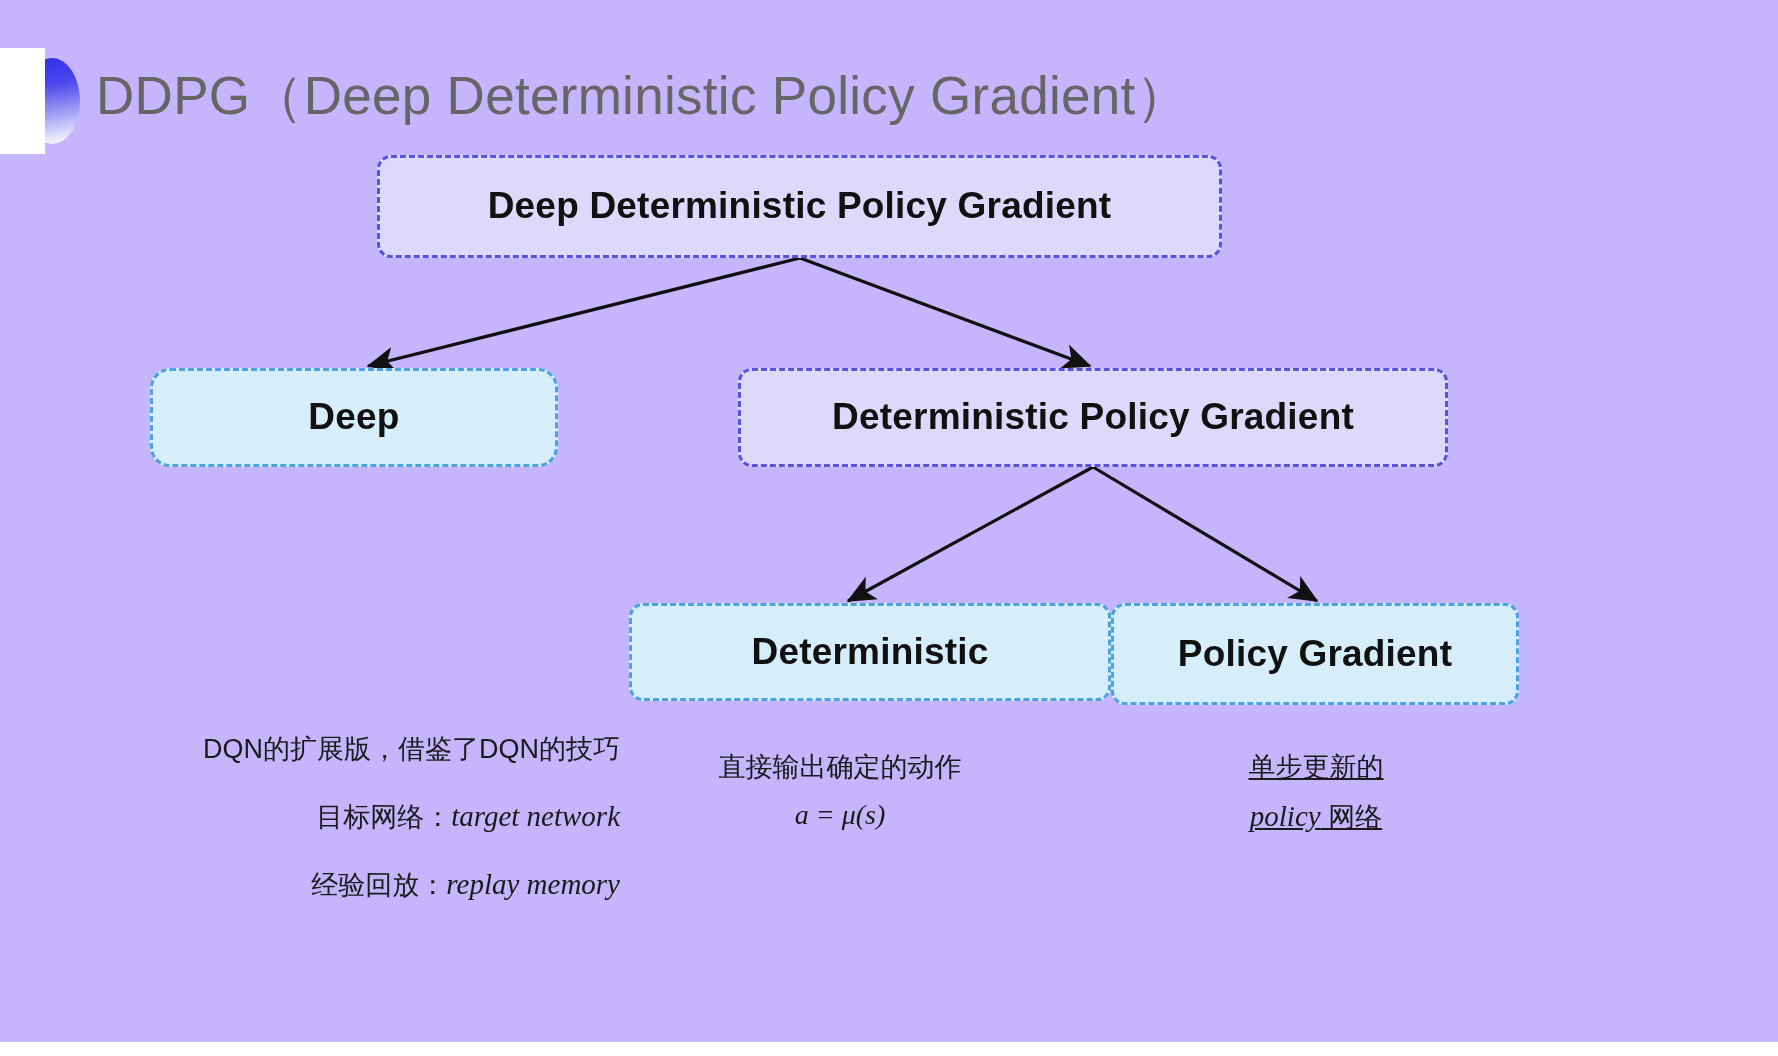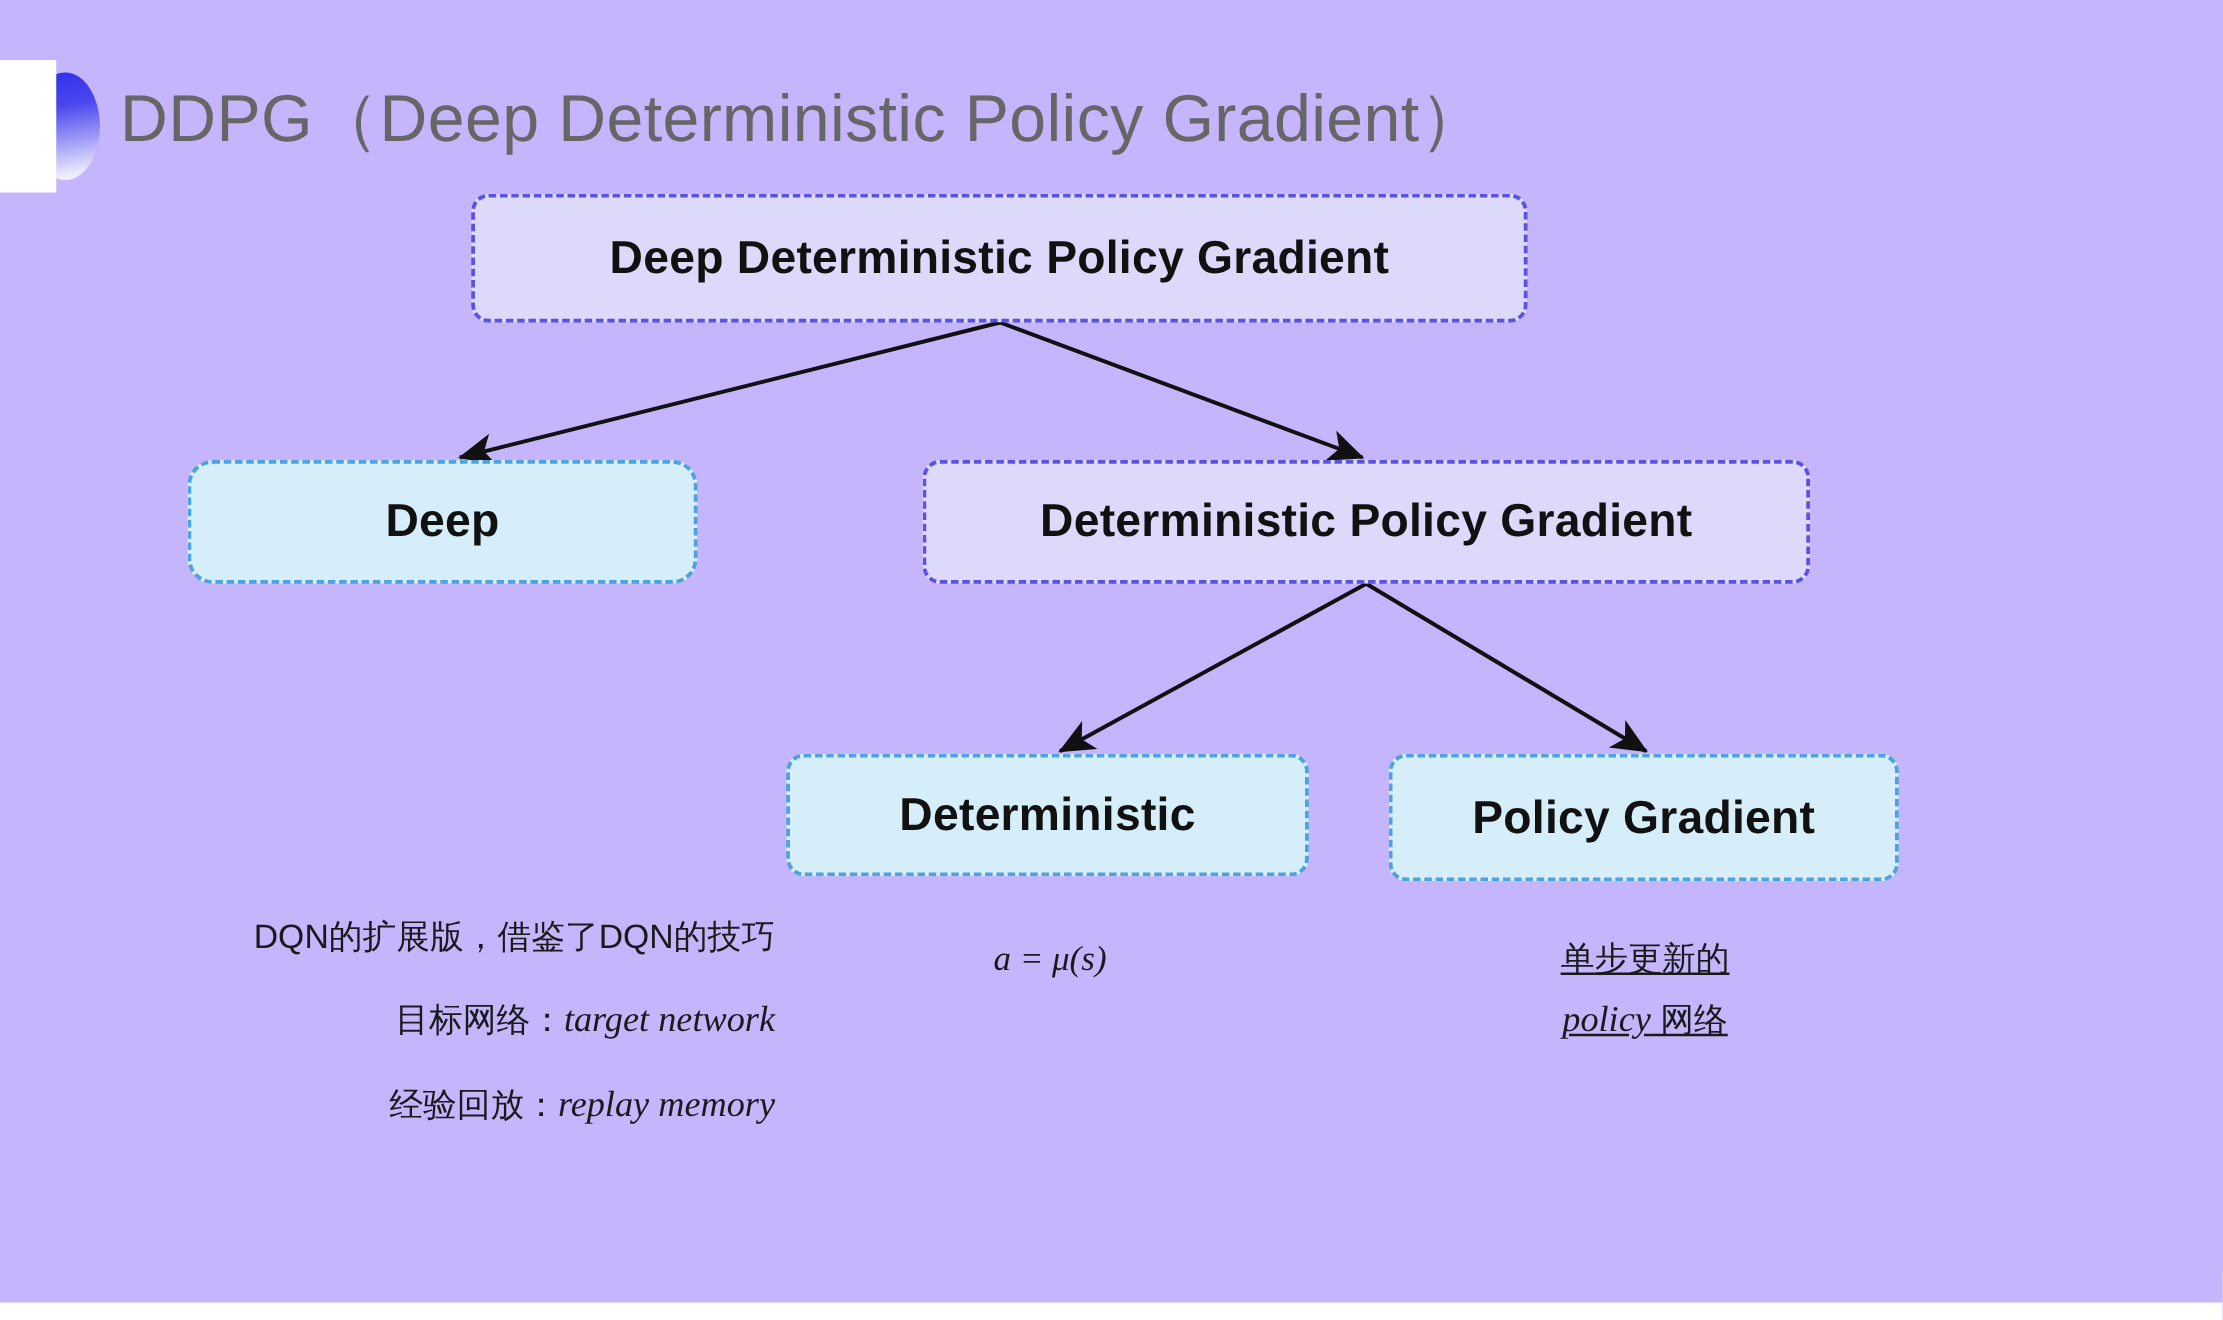--- a/index.html
+++ b/index.html
@@ -51,21 +51,21 @@
   }
   .node.blue{
     background:#d6eefa;
     border:3px dashed #4ea2dd;
   }
 
   
   #node-root      {left:377px; top:155px; width:845px; height:103px; font-size:37px;}
   #node-deep      {left:150px; top:368px; width:408px; height:99px;  font-size:37px;border-radius:20px;}
   #node-dpg       {left:738px; top:368px; width:710px; height:99px;  font-size:37px;}
-  #node-det       {left:629px; top:603px; width:418px; height:98px;  font-size:37px;}
+  #node-det       {left:629px; top:603px; width:482px; height:98px;  font-size:37px;}
   #node-pg        {left:1111px;top:603px; width:408px; height:102px;  font-size:37px;}
 
   
   .arrows{position:absolute;inset:0;pointer-events:none;}
 
   
   .caption{
     position:absolute;
     color:#1a1a1a;
     text-align:center;
@@ -134,20 +134,21 @@
 
   <div id="node-pg" class="node blue">Policy Gradient</div>
 
   <div id="cap-deep" class="caption">
     <span class="ln">DQN的扩展版，借鉴了DQN的技巧</span>
     <span class="ln"><span>目标网络：</span><span class="serif-it">target network</span></span>
     <span class="ln"><span>经验回放：</span><span class="serif-it">replay memory</span></span>
   </div>
 
   <div id="cap-det" class="caption">
+    <span class="ln">直接输出确定的动作</span>
     <span class="ln math">a = μ(s)</span>
   </div>
 
   <div id="cap-pg" class="caption">
     <span class="ln">单步更新的</span>
     <span class="ln"><span class="serif-it">policy</span><span> 网络</span></span>
   </div>
 
   <div class="bottom-strip"></div>
 </div>

